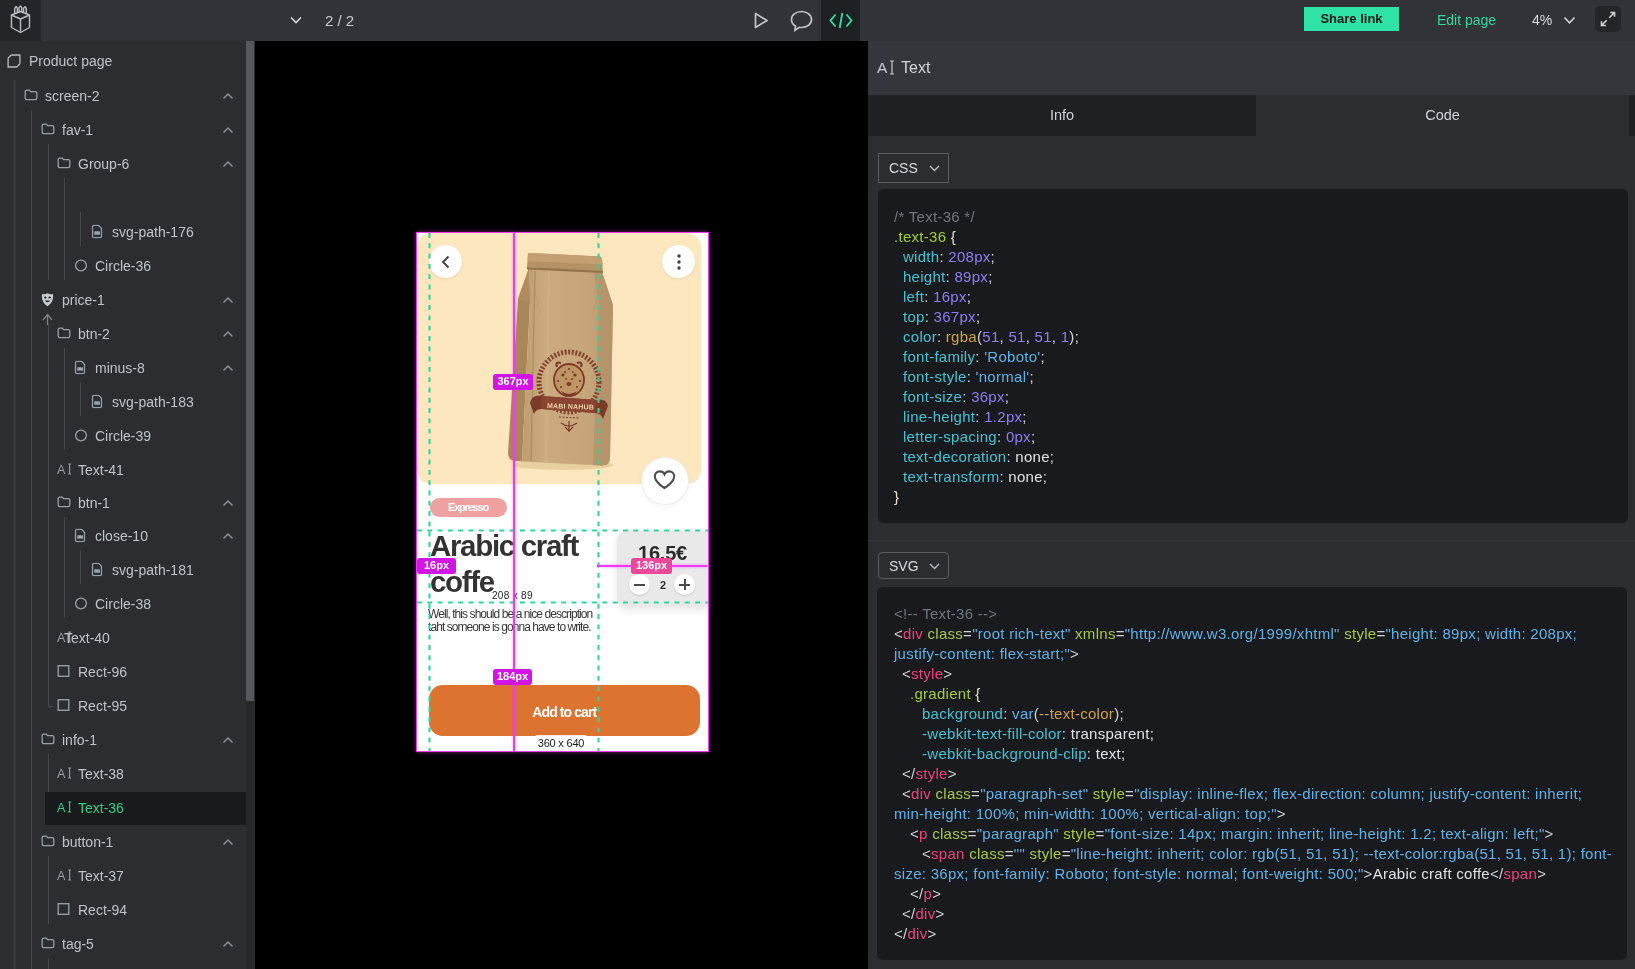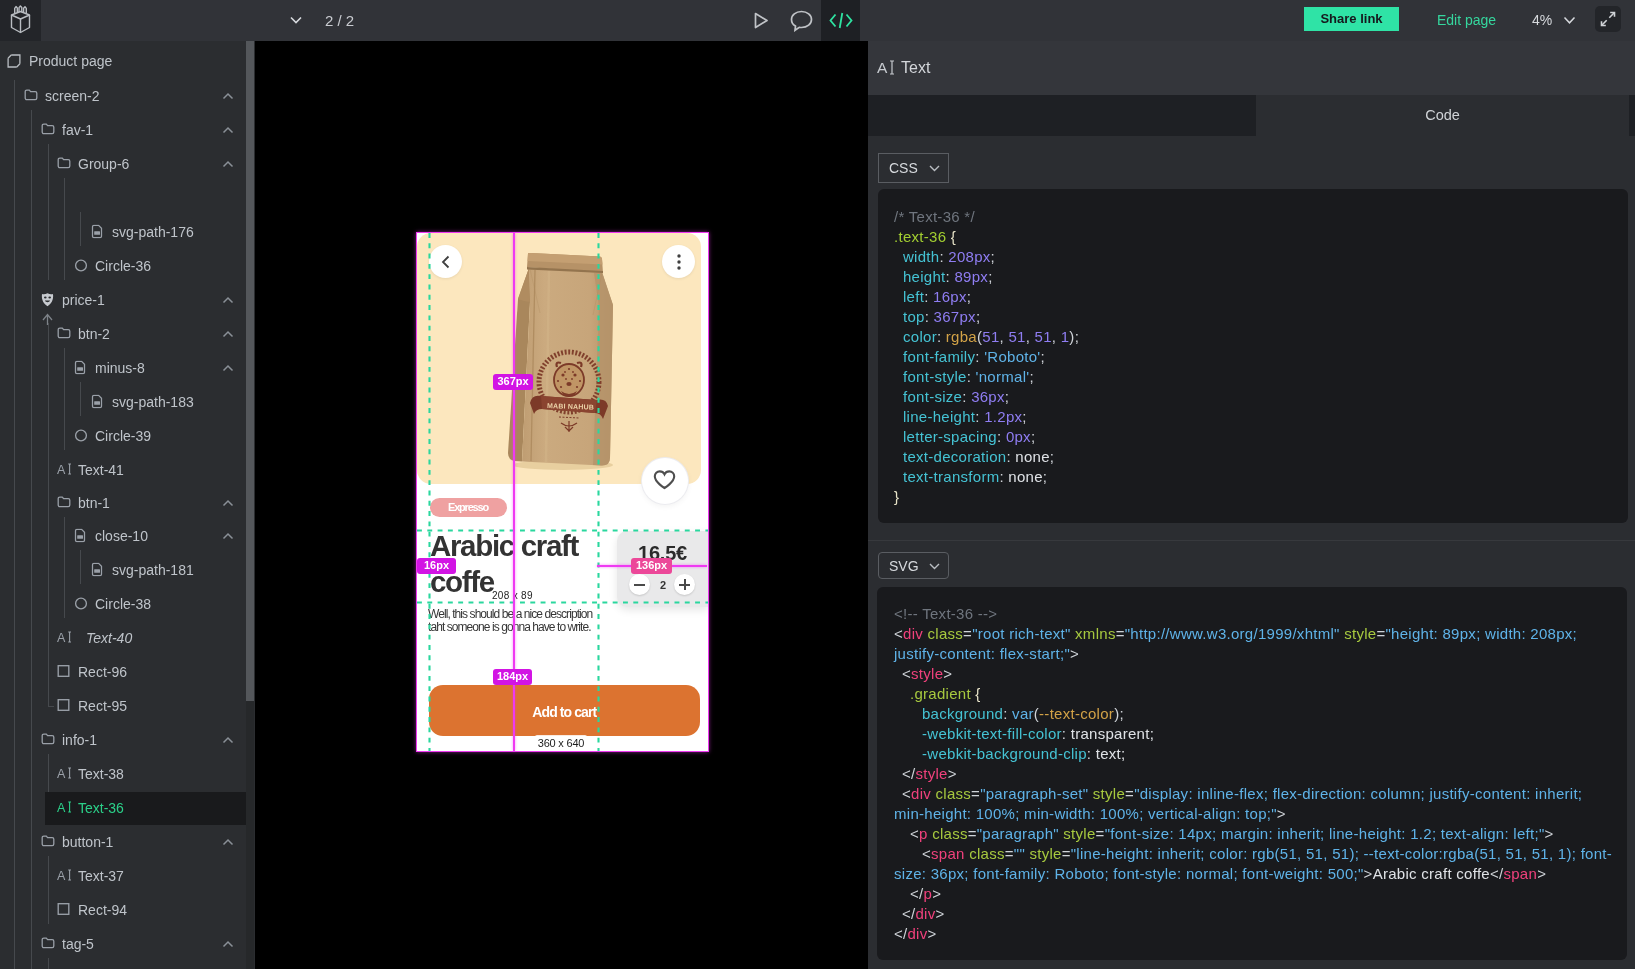--- a/index.html
+++ b/index.html
@@ -227,21 +227,21 @@
       <span class="ric" style="left:74px;height:15px;"><svg width="14" height="14" viewBox="0 0 14 14">
           <circle cx="7" cy="7" r="5.4" fill="none" stroke="#9aa0a8" stroke-width="1.35"></circle>
         </svg></span>
       <span style="position:absolute;left:95px;">Circle-38</span>
     </div>
     <div class="row" style="left:0;top:580px;width:246px;">
       <span class="ric" style="left:57px;height:15px;"><svg width="15" height="13" viewBox="0 0 15 13">
           <text x="0" y="11.5" font-family="Liberation Sans" font-size="12.5" fill="#9aa0a8">A</text>
           <path d="M11.2 1.5 H14 M12.6 1.5 V11.5 M11.2 11.5 H14" stroke="#9aa0a8" stroke-width="1.1" fill="none"></path>
         </svg></span>
-      <span style="position:absolute;left:86px;font-style:italic;">Text-40</span>
+      <span style="position:absolute;left:64px;">Text-40</span>
     </div>
     <div class="row" style="left:0;top:614px;width:246px;">
       <span class="ric" style="left:57px;height:15px;"><svg width="13" height="13" viewBox="0 0 13 13">
           <rect x="1.2" y="1.2" width="10.6" height="10.6" fill="none" stroke="#9aa0a8" stroke-width="1.35"></rect>
         </svg></span>
       <span style="position:absolute;left:78px;">Rect-96</span>
     </div>
     <div class="row" style="left:0;top:648px;width:246px;">
       <span class="ric" style="left:57px;height:15px;"><svg width="13" height="13" viewBox="0 0 13 13">
           <rect x="1.2" y="1.2" width="10.6" height="10.6" fill="none" stroke="#9aa0a8" stroke-width="1.35"></rect>
@@ -411,20 +411,21 @@
   </div>
 <div id="panel">
     <div class="abs" style="left:0;top:0;width:767px;height:53.5px;background:#34363b;"></div>
     <svg class="abs" style="left:9px;top:18px;" width="18" height="17" viewBox="0 0 18 17">
       <text x="0" y="14" font-family="Liberation Sans" font-size="15.5" fill="#c6cacf">A</text>
       <path d="M13 2 H17 M15 2 V15 M13 15 H17" stroke="#c6cacf" stroke-width="1.2" fill="none"></path>
     </svg>
     <div class="abs" style="left:33px;top:0;height:53.5px;line-height:53.5px;font-size:16px;color:#d3d6da;">Text</div>
     <div class="abs" style="left:0;top:53.5px;width:767px;height:41px;background:#1e2024;"></div>
     <div class="abs" style="left:388px;top:53.5px;width:373px;height:41px;background:#2b2d31;"></div>
+    <div class="abs" style="left:0;top:53.5px;width:388px;height:41px;text-align:center;line-height:41px;font-size:14.5px;color:#d0d3d7;">Info</div>
     <div class="abs" style="left:388px;top:53.5px;width:373px;height:41px;text-align:center;line-height:41px;font-size:14.5px;color:#d0d3d7;">Code</div>
     <div class="abs" style="left:10px;top:112px;width:71px;height:30px;border:1px solid #5a5d62;border-radius:0;">
       <span style="position:absolute;left:10px;top:50%;transform:translateY(-50%);font-size:14px;color:#d7dade;">CSS</span>
       <svg style="position:absolute;right:8px;top:50%;margin-top:-3px;" width="11" height="7" viewBox="0 0 11 7">
         <path d="M1 1 L5.5 5.5 L10 1" fill="none" stroke="#b9bdc2" stroke-width="1.4"></path>
       </svg>
     </div>
     <div class="abs code" style="left:10px;top:148px;width:750px;height:334px;background:#191a1d;border-radius:6px;padding:18px 0 0 16px;"><div style="padding-left:0px;"><span class="cm">/* Text-36 */</span></div><div style="padding-left:0px;"><span class="sel">.text-36</span><span class="br"> {</span></div><div style="padding-left:9px;"><span class="pr">width</span><span class="pu">: </span><span class="vl">208px</span><span class="pu">;</span></div><div style="padding-left:9px;"><span class="pr">height</span><span class="pu">: </span><span class="vl">89px</span><span class="pu">;</span></div><div style="padding-left:9px;"><span class="pr">left</span><span class="pu">: </span><span class="vl">16px</span><span class="pu">;</span></div><div style="padding-left:9px;"><span class="pr">top</span><span class="pu">: </span><span class="vl">367px</span><span class="pu">;</span></div><div style="padding-left:9px;"><span class="pr">color</span><span class="pu">: </span><span class="fn">rgba</span><span class="pu">(</span><span class="vl">51</span><span class="pu">, </span><span class="vl">51</span><span class="pu">, </span><span class="vl">51</span><span class="pu">, </span><span class="vl">1</span><span class="pu">)</span><span class="pu">;</span></div><div style="padding-left:9px;"><span class="pr">font-family</span><span class="pu">: </span><span class="st">'Roboto'</span><span class="pu">;</span></div><div style="padding-left:9px;"><span class="pr">font-style</span><span class="pu">: </span><span class="st">'normal'</span><span class="pu">;</span></div><div style="padding-left:9px;"><span class="pr">font-size</span><span class="pu">: </span><span class="vl">36px</span><span class="pu">;</span></div><div style="padding-left:9px;"><span class="pr">line-height</span><span class="pu">: </span><span class="vl">1.2px</span><span class="pu">;</span></div><div style="padding-left:9px;"><span class="pr">letter-spacing</span><span class="pu">: </span><span class="vl">0px</span><span class="pu">;</span></div><div style="padding-left:9px;"><span class="pr">text-decoration</span><span class="pu">: </span><span class="wh">none</span><span class="pu">;</span></div><div style="padding-left:9px;"><span class="pr">text-transform</span><span class="pu">: </span><span class="wh">none</span><span class="pu">;</span></div><div style="padding-left:0px;"><span class="br">}</span></div></div>
     <div class="abs" style="left:0;top:499px;width:767px;height:1px;background:rgba(255,255,255,0.06);"></div>
     <div class="abs" style="left:10px;top:511px;width:71px;height:27px;border:1px solid #5a5d62;border-radius:4px;">

